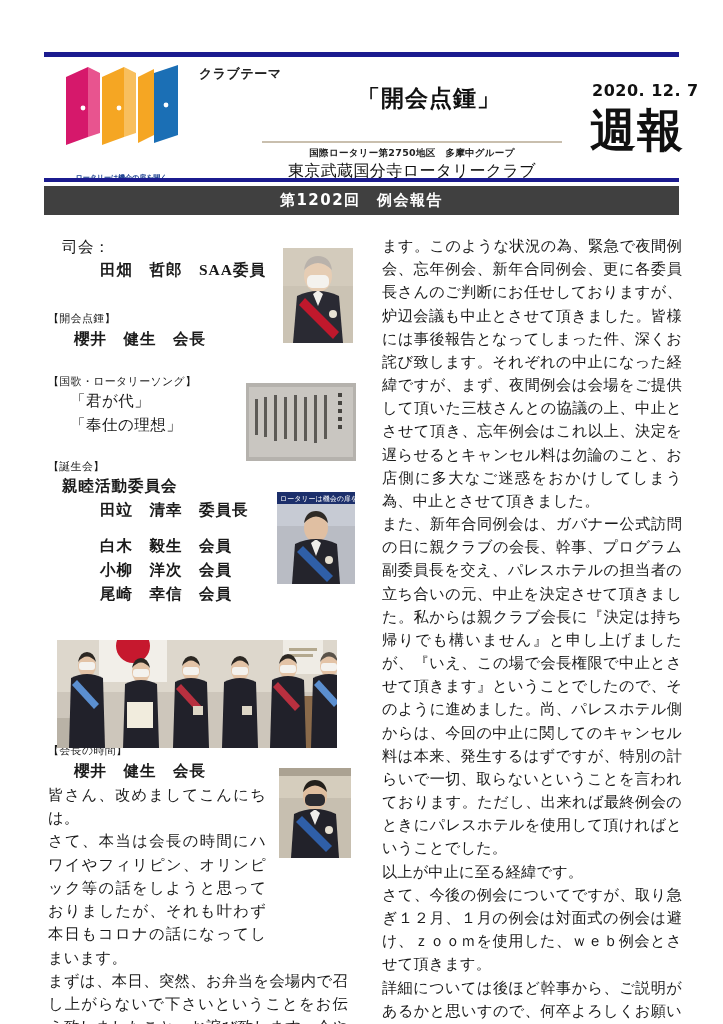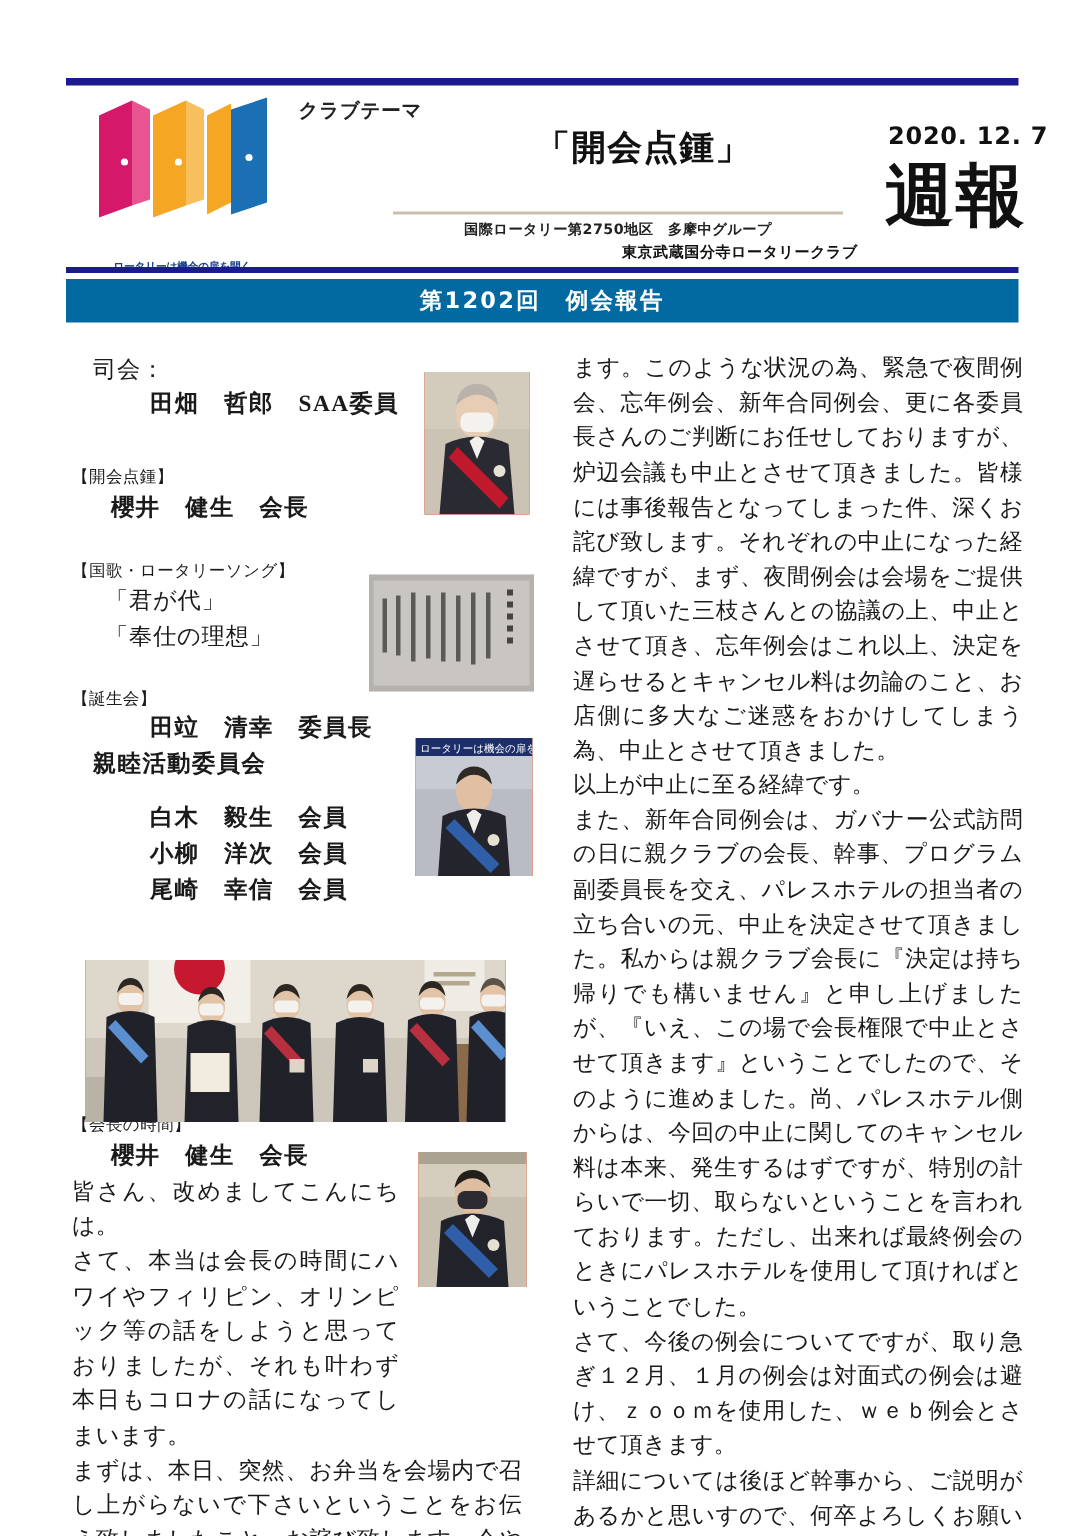--- a/index.html
+++ b/index.html
@@ -106,24 +106,24 @@
     font-weight: bold;
     color: #222;
     letter-spacing: 0.3px;
     white-space: nowrap;
   }
   .club-name {
     position: absolute;
     left: 208px;
     top: 104px;
     width: 320px;
-    text-align: right;
-    font-family: "DejaVu Sans", "Liberation Sans", sans-serif;
-    font-size: 10px;
-    font-weight: bold;
+    text-align: center;
+    font-family: "DejaVu Sans", "Liberation Sans", sans-serif;
+    font-size: 16px;
+    font-weight: normal;
     color: #111;
     letter-spacing: 0.4px;
     white-space: nowrap;
   }
 
   .issue-date {
     position: absolute;
     left: 548px;
     top: 24px;
     font-family: "DejaVu Sans", "Liberation Sans", sans-serif;
@@ -154,21 +154,21 @@
     background: #1b1b8f;
   }
 
   
   .meeting-banner {
     position: absolute;
     left: 44px;
     top: 186px;
     width: 635px;
     height: 29px;
-    background: #0369a1;
+    background: #404040;
     display: flex;
     align-items: center;
     justify-content: center;
   }
   .meeting-banner-text {
     font-family: "DejaVu Sans", "Liberation Sans", sans-serif;
     font-size: 15px;
     font-weight: bold;
     color: #ffffff;
     letter-spacing: 1.5px;
@@ -318,22 +318,22 @@
     <div class="entry">
       <div class="bracket-head">【国歌・ロータリーソング】</div>
       <div class="song-line">「君が代」</div>
       <div class="song-line">「奉仕の理想」</div>
     </div>
 
     <div class="spacer-md"></div>
 
     <div class="entry">
       <div class="bracket-head">【誕生会】</div>
+      <div class="person indent-3">親睦活動委員会</div>
       <div class="person indent-2">田竝　清幸　委員長</div>
-      <div class="person indent-3">親睦活動委員会</div>
       <div class="spacer-sm"></div>
       <div class="person indent-2">白木　毅生　会員</div>
       <div class="person indent-2">小柳　洋次　会員</div>
       <div class="person indent-2">尾崎　幸信　会員</div>
     </div>
 
     <div style="height:134px"></div>
 
     <div class="entry">
       <div class="bracket-head">【会長の時間】</div>
@@ -344,22 +344,22 @@
       </div>
       <div style="width:300px">
         <p class="body-para">まずは、本日、突然、お弁当を会場内で召し上がらないで下さいということをお伝え致しましたこと、お詫び致します。今や都内の感染者数に留まらず、日本国内の感染者数は莫大に増加しており</p>
       </div>
     </div>
 
   </div>
 
   <div class="col-right">
     <p class="right-para">ます。このような状況の為、緊急で夜間例会、忘年例会、新年合同例会、更に各委員長さんのご判断にお任せしておりますが、炉辺会議も中止とさせて頂きました。皆様には事後報告となってしまった件、深くお詫び致します。それぞれの中止になった経緯ですが、まず、夜間例会は会場をご提供して頂いた三枝さんとの協議の上、中止とさせて頂き、忘年例会はこれ以上、決定を遅らせるとキャンセル料は勿論のこと、お店側に多大なご迷惑をおかけしてしまう為、中止とさせて頂きました。</p>
+    <p class="right-para">また、新年合同例会は、ガバナー公式訪問の日に親クラブの会長、幹事、プログラム副委員長を交え、パレスホテルの担当者の立ち合いの元、中止を決定させて頂きました。私からは親クラブ会長に『決定は持ち帰りでも構いません』と申し上げましたが、『いえ、この場で会長権限で中止とさせて頂きます』ということでしたので、そのように進めました。尚、パレスホテル側からは、今回の中止に関してのキャンセル料は本来、発生するはずですが、特別の計らいで一切、取らないということを言われております。ただし、出来れば最終例会のときにパレスホテルを使用して頂ければということでした。</p>
     <p class="right-para">以上が中止に至る経緯です。</p>
-    <p class="right-para">また、新年合同例会は、ガバナー公式訪問の日に親クラブの会長、幹事、プログラム副委員長を交え、パレスホテルの担当者の立ち合いの元、中止を決定させて頂きました。私からは親クラブ会長に『決定は持ち帰りでも構いません』と申し上げましたが、『いえ、この場で会長権限で中止とさせて頂きます』ということでしたので、そのように進めました。尚、パレスホテル側からは、今回の中止に関してのキャンセル料は本来、発生するはずですが、特別の計らいで一切、取らないということを言われております。ただし、出来れば最終例会のときにパレスホテルを使用して頂ければということでした。</p>
     <p class="right-para">さて、今後の例会についてですが、取り急ぎ１２月、１月の例会は対面式の例会は避け、ｚｏｏｍを使用した、ｗｅｂ例会とさせて頂きます。</p>
     <p class="right-para">詳細については後ほど幹事から、ご説明があるかと思いすので、何卒よろしくお願い致します。</p>
 
   </div>
 
   <div class="photo" style="left:283px; top:248px; width:70px; height:95px;">
     <svg width="70" height="95" viewBox="0 0 70 95" aria-hidden="true">
       <rect width="70" height="95" fill="#cbc3b4"></rect>
       <rect x="0" y="0" width="70" height="38" fill="#d3cbbc"></rect>
       <ellipse cx="35" cy="28" rx="14" ry="16" fill="#e6cdb4"></ellipse>

